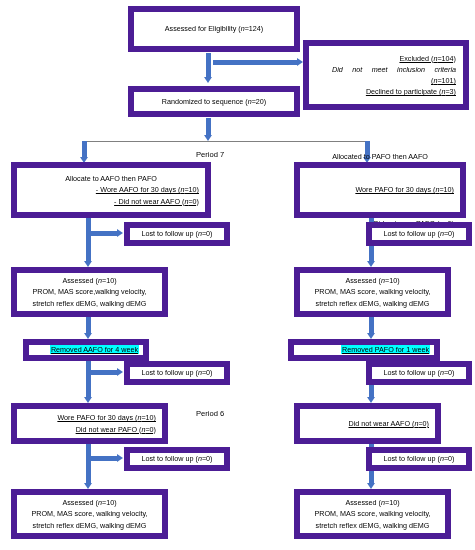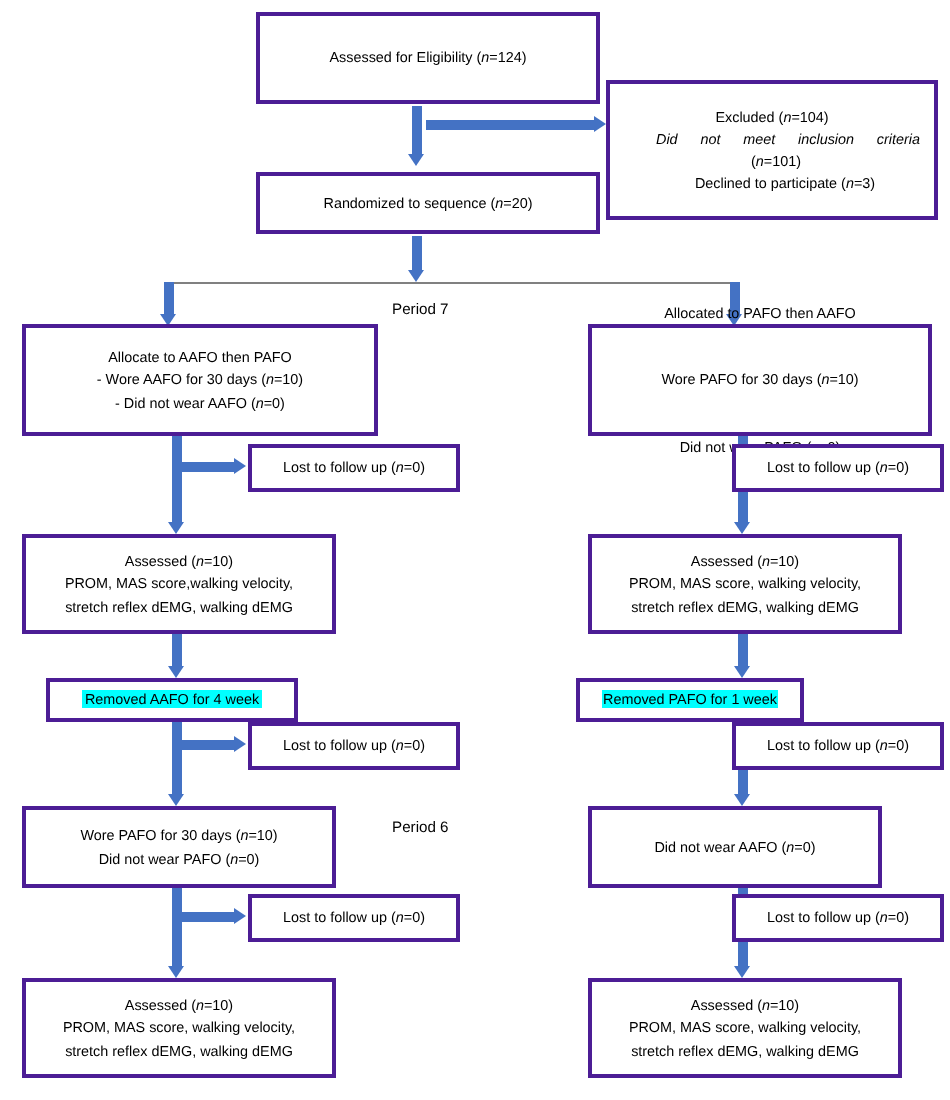--- a/index.html
+++ b/index.html
@@ -11,33 +11,33 @@
     position: relative;
     width: 475px;
     height: 550px;
     background: #ffffff;
     font-family: "Liberation Sans", sans-serif;
     overflow: hidden;
   }
   .box {
     position: absolute;
     box-sizing: border-box;
-    border: 2px solid #4c1d95;
+    border: 6px solid #4c1d95;
     background: #ffffff;
     display: flex;
     flex-direction: column;
     justify-content: center;
     color: #000000;
     font-size: 7.2px;
     line-height: 1.55;
     padding: 2px 5px;
   }
   .ln { white-space: nowrap; }
   .ln.c { text-align: center; }
-  .ln.l { text-align: center; }
+  .ln.l { text-align: right; text-decoration: underline; }
   .ln.j { text-align: justify; text-align-last: justify; white-space: normal; font-style: italic; }
   .hl {
     background: #00FFFF;
     display: inline;
     padding: 0 1px;
   }
   
   .varrow {
     position: absolute;
     width: 9px;
@@ -131,21 +131,21 @@
     <div class="head" style="top:16px;"></div>
   </div>
 
   <div class="varrow" style="left:363px; top:141px; height:22px;">
     <div class="shaft" style="height:16px;"></div>
     <div class="head" style="top:16px;"></div>
   </div>
 
   <div class="plabel" style="left:196px; top:150px;">Period 7</div>
 
-  <div class="box" style="left:11px; top:162px; width:178px; height:56px; padding:3px 6px;">
+  <div class="box" style="left:11px; top:162px; width:200px; height:56px; padding:3px 6px;">
     <div class="ln c">Allocate to AAFO then PAFO</div>
     <div class="ln l">- Wore AAFO for 30 days (<i>n</i>=10)</div>
     <div class="ln l">- Did not wear AAFO (<i>n</i>=0)</div>
   </div>
 
   <div class="box" style="left:294px; top:162px; width:172px; height:56px; padding:3px 6px;gap:22px;">
     <div class="ln c">Allocated to PAFO then AAFO</div>
     <div class="ln l">Wore PAFO for 30 days (<i>n</i>=10)</div>
     <div class="ln l">Did not wear PAFO (<i>n</i>=0)</div>
   </div>
@@ -195,21 +195,21 @@
     <div class="shaft" style="height:16px;"></div>
     <div class="head" style="top:16px;"></div>
   </div>
 
   <div class="box" style="left:23px; top:339px; width:126px; height:22px; padding:2px 4px;">
     <div class="ln l">
       <span class="hl">Removed AAFO for 4 week</span>
     </div>
   </div>
 
-  <div class="box" style="left:288px; top:339px; width:114px; height:22px; padding:2px 4px;">
+  <div class="box" style="left:288px; top:339px; width:152px; height:22px; padding:2px 4px;">
     <div class="ln l">
       <span class="hl">Removed PAFO for 1 week</span>
     </div>
   </div>
 
   <div class="varrow" style="left:84px; top:361px; height:42px;">
     <div class="shaft" style="height:36px;"></div>
     <div class="head" style="top:36px;"></div>
   </div>
   <div class="harrow" style="left:90px; top:368px; width:33px;">

